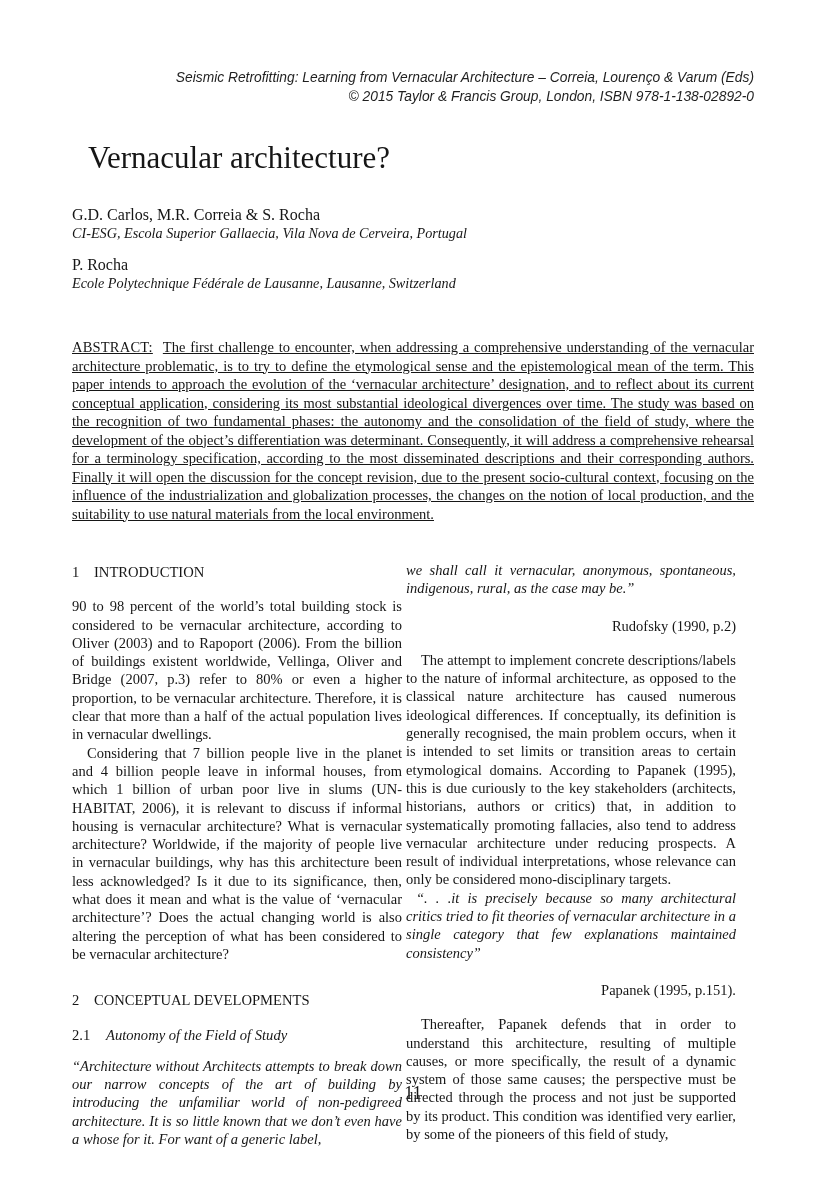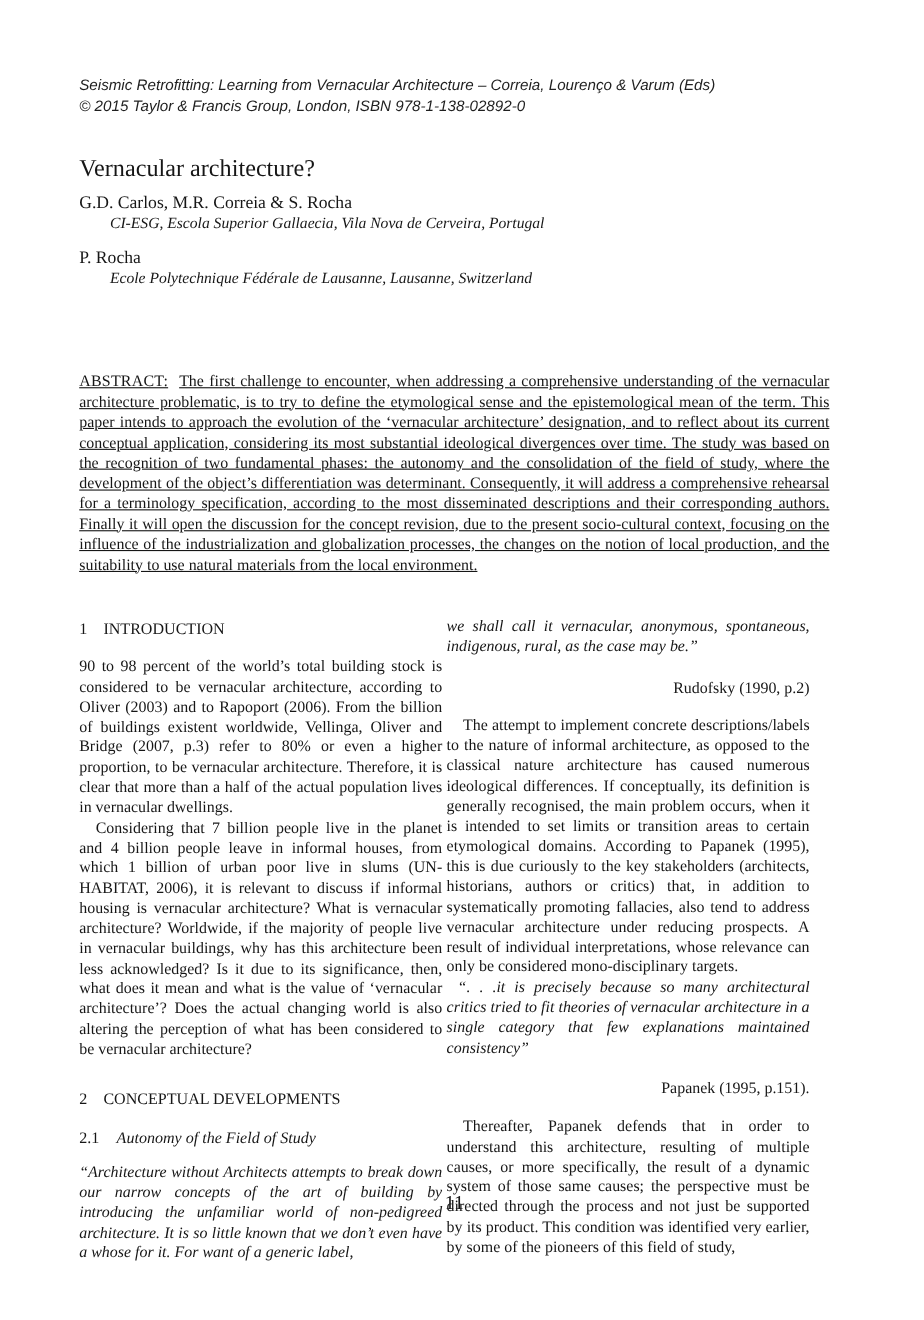--- a/index.html
+++ b/index.html
@@ -7,41 +7,41 @@
     width: 840px; height: 1200px;
     background: #ffffff;
     color: #161616;
     font-family: "Liberation Serif", serif;
     position: relative;
     overflow: hidden;
   }
   .page-header {
     position: absolute;
     top: 68px; left: 72px; width: 682px;
-    text-align: left;
+    text-align: right;
     font-family: "Liberation Sans", sans-serif;
     font-style: italic;
     font-size: 13.8px;
     line-height: 19px;
     color: #1f1f1f;
   }
   .paper-title {
     position: absolute;
-    top: 140px; left: 72px; width: 682px;
-    font-size: 22px;
+    top: 140px; left: 88px; width: 682px;
+    font-size: 31px;
     font-weight: normal;
     margin: 0;
   }
   .authors-block {
     position: absolute;
-    top: 175px; left: 72px; width: 682px;
+    top: 205px; left: 72px; width: 682px;
   }
   .author-group { margin: 0 0 13px 0; }
   .author-names { font-size: 16px; line-height: 19px; }
-  .author-affiliation { font-size: 14.2px; font-style: italic; line-height: 18px; margin-left: 28px; }
+  .author-affiliation { font-size: 14.2px; font-style: italic; line-height: 18px; }
   .abstract-block {
     position: absolute;
     top: 338px; left: 72px; width: 682px;
     font-size: 14.5px;
     line-height: 18.5px;
     text-align: justify;
     text-decoration: underline;
   }
   .abstract-label { letter-spacing: 0.2px; padding-right: 10px; }
   .columns {

